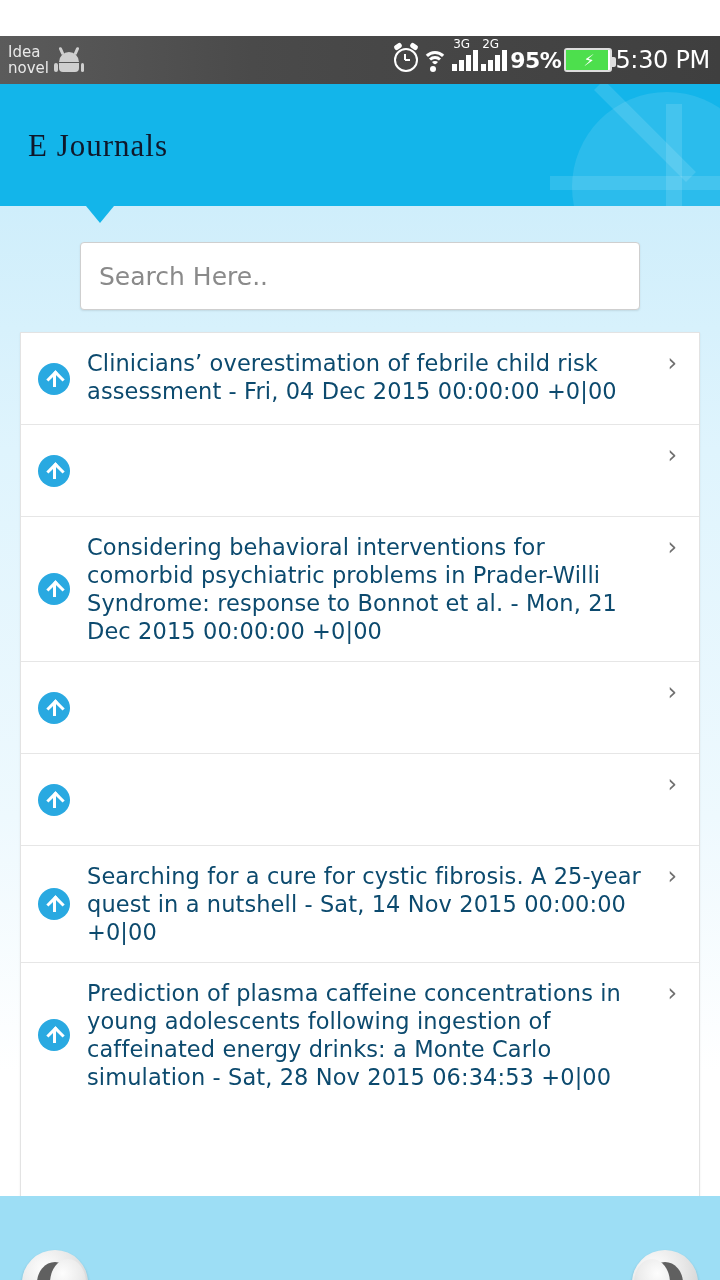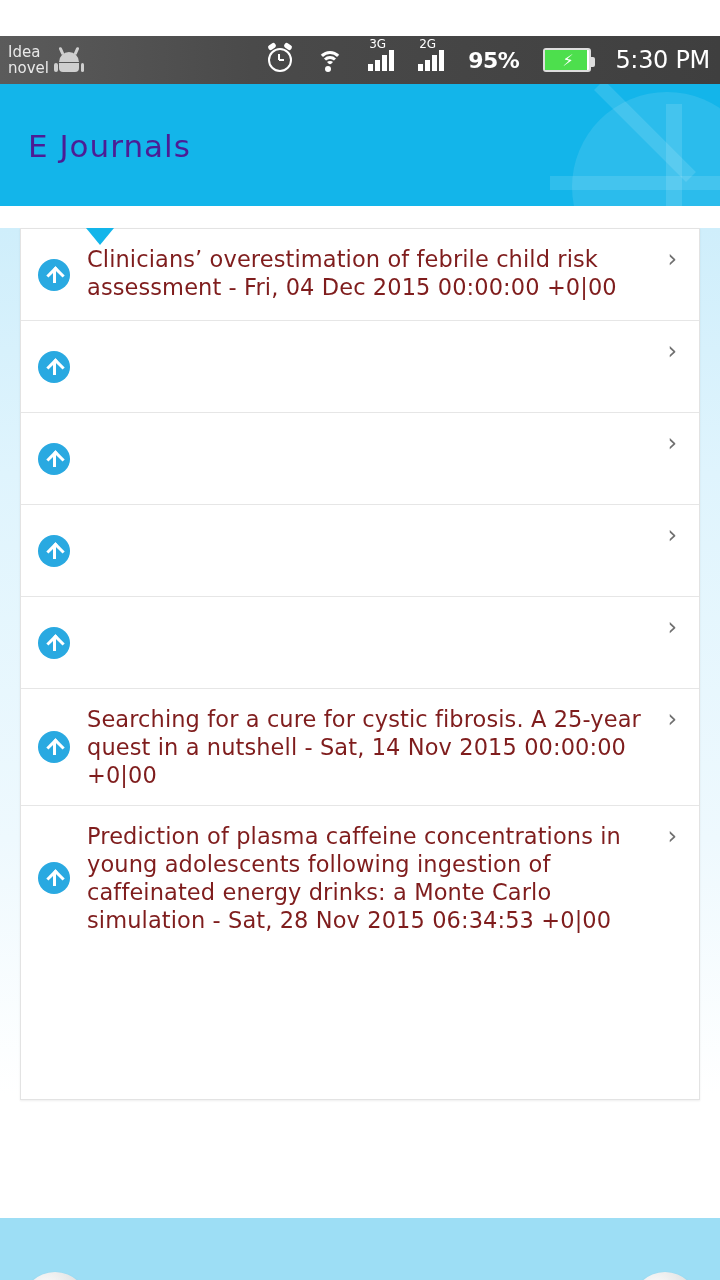--- a/index.html
+++ b/index.html
@@ -63,21 +63,21 @@
     top: 16px; width: 3.5px; height: 9px;
     background: #cfcfcf; border-radius: 2px;
   }
   .android-robot .arm-l { left: 0px; }
   .android-robot .arm-r { right: 0px; }
 
   .status-right {
     margin-left: auto;
     display: flex;
     align-items: center;
-    gap: 24px;
+    gap: 3px;
     padding-right: 10px;
   }
   .icon-alarm {
     width: 24px; height: 24px;
     border: 2.5px solid #ffffff;
     border-radius: 50%;
     position: relative;
   }
   .icon-alarm::before, .icon-alarm::after {
     content: "";
@@ -168,23 +168,24 @@
   }
   .appbar .wm-bar1 { right: 38px; top: 20px; width: 16px; height: 150px; }
   .appbar .wm-bar2 { right: -10px; top: 92px; width: 180px; height: 14px; }
   .appbar .wm-bar3 {
     right: 10px; top: 40px; width: 130px; height: 14px;
     transform: rotate(45deg);
   }
   .appbar .title {
     position: absolute;
     left: 28px; top: 44px;
-    color: #4c1d95;
+    color: #0f172a;
     font-size: 31px;
     letter-spacing: 1px;
+    font-family: Liberation Serif, serif;
   }
 
   
   .content {
     position: relative;
     height: calc(1280px - 48px - 122px);
     background: linear-gradient(to bottom, #cfeefb 0%, #dff4fd 22%, #eef9fe 55%, #ffffff 78%, #ffffff 100%);
     padding-top: 0;
   }
   .caret {
@@ -260,21 +261,21 @@
   .updot::after {
     content: "";
     position: absolute;
     left: 14.5px; top: 11px;
     width: 3px; height: 13px;
     background: #ffffff;
   }
   .row .text {
     font-size: 22.5px;
     line-height: 28px;
-    color: #7f1d1d;
+    color: #0c4a6e;
     letter-spacing: 0.1px;
     padding-right: 6px;
   }
   .row .chev {
     position: absolute;
     right: 22px; top: 16px;
     font-size: 24px;
     color: #707070;
     font-family: "DejaVu Sans", sans-serif;
   }
@@ -381,20 +382,25 @@
   <span class="watermark"></span>
   <span class="wm-bar1"></span>
   <span class="wm-bar2"></span>
   <span class="wm-bar3"></span>
   <div class="title">E Journals</div>
 </div>
 
 <div class="content">
   <div class="caret"></div>
 
+  <div class="search-wrap">
+    <div class="search-box">
+      <input type="text" placeholder="Search Here.." style="">
+    </div>
+  </div>
 
   <div class="list">
 
     <div class="row">
       <div class="bullet">
           <span class="updot"></span>
         </div>
       <div class="text">Clinicians’ overestimation of febrile child risk assessment - Fri, 04 Dec 2015 00:00:00 +0|00</div>
       <div class="chev">›</div>
     </div>
@@ -403,20 +409,21 @@
       <div class="bullet">
           <span class="updot"></span>
         </div>
       <div class="chev">›</div>
     </div>
 
     <div class="row">
       <div class="bullet">
           <span class="updot"></span>
         </div>
+      <div class="text">Considering behavioral interventions for comorbid psychiatric problems in Prader-Willi Syndrome: response to Bonnot et al. - Mon, 21 Dec 2015 00:00:00 +0|00</div>
       <div class="chev">›</div>
     </div>
 
     <div class="row">
       <div class="bullet">
           <span class="updot"></span>
         </div>
       <div class="chev">›</div>
     </div>
 

